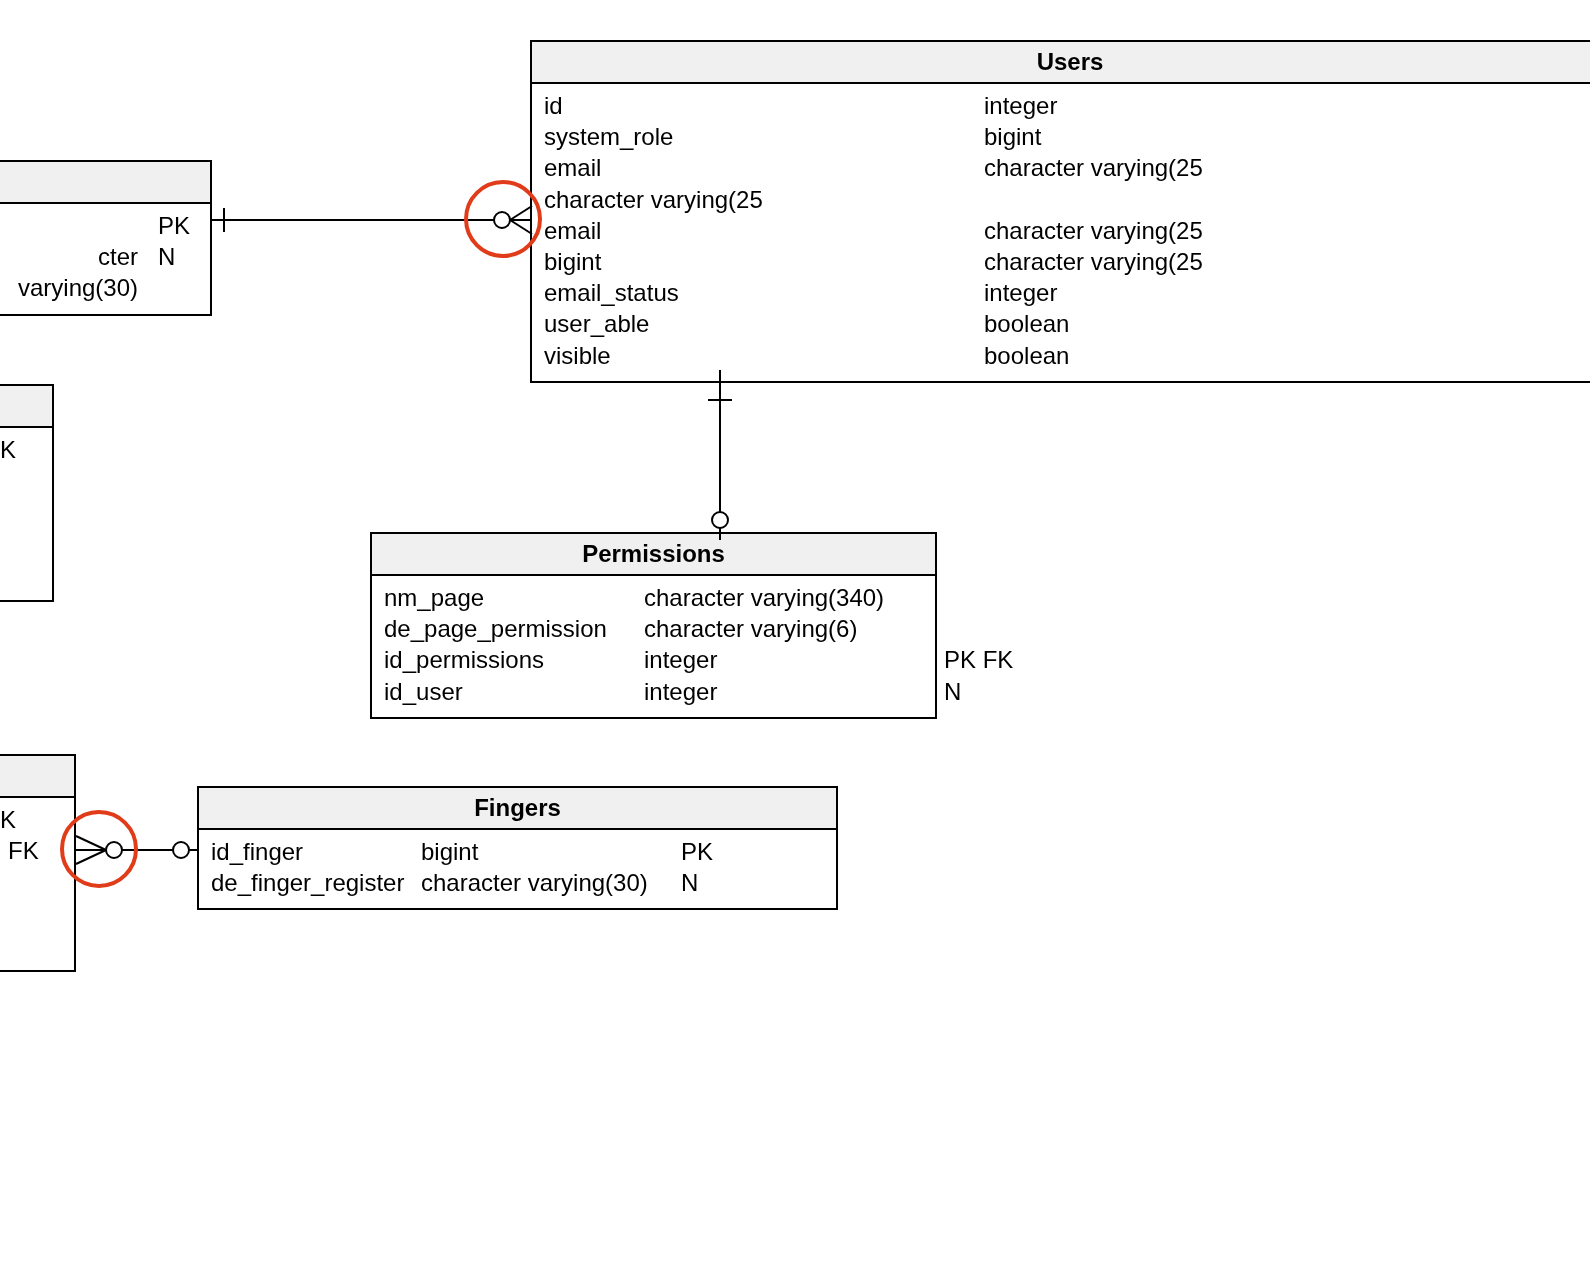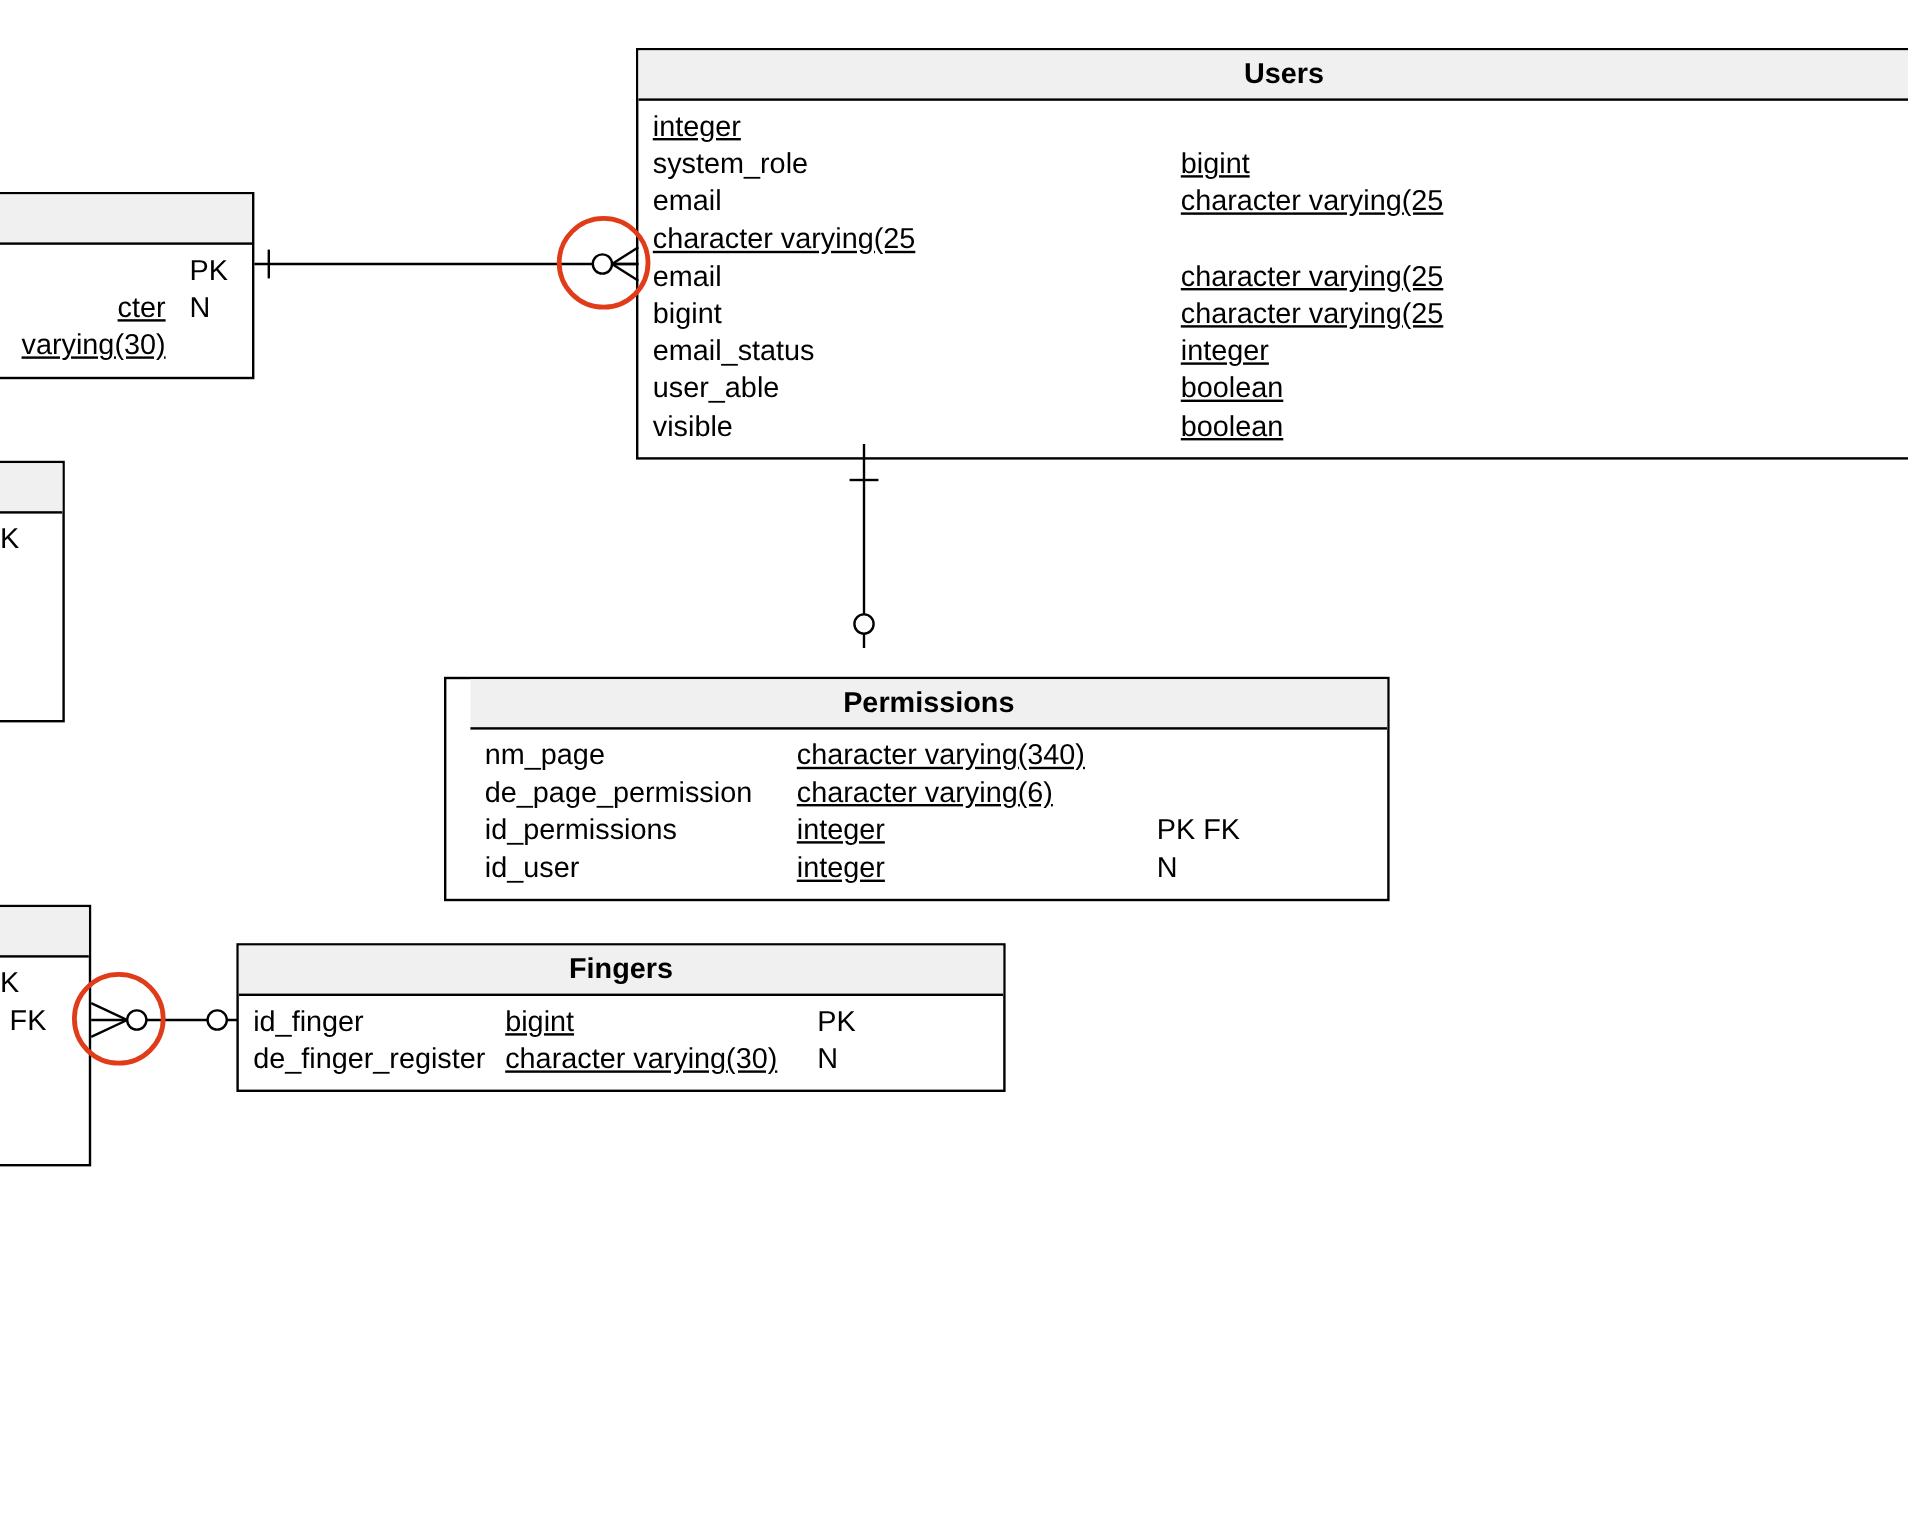--- a/index.html
+++ b/index.html
@@ -24,21 +24,21 @@
       font-weight: bold;
       font-size: 24px;
     }
     .entity-body {
       padding: 6px 12px 10px 12px;
       font-size: 24px;
       line-height: 1.3;
     }
     .row { display: flex; }
     .col-name { flex: 0 0 auto; padding-right: 20px; }
-    .col-type { flex: 0 0 auto; padding-right: 20px; text-decoration: underline; }
+    .col-type { flex: 0 0 auto; padding-right: 20px; }
     .col-key  { flex: 0 0 auto; }
     .circle-annot {
       position: absolute;
       border: 4px solid #e03c1a;
       border-radius: 50%;
       width: 78px;
       height: 78px;
       background: transparent;
       pointer-events: none;
     }
@@ -48,20 +48,21 @@
       pointer-events: none;
     }
   </style>
 </head>
 <body>
 
 <div class="entity" style="left:530px; top:40px; width:1080px;">
   <div class="entity-header">Users</div>
   <div class="entity-body">
     <div class="row">
+        <div class="col-name" style="width:440px">id</div>
         <div class="col-type">integer</div>
       </div>
     <div class="row">
         <div class="col-name" style="width:440px">system_role</div>
         <div class="col-type">bigint</div>
       </div>
     <div class="row">
         <div class="col-name" style="width:440px">email</div>
         <div class="col-type">character varying(25</div>
       </div>
@@ -84,21 +85,21 @@
         <div class="col-name" style="width:440px">user_able</div>
         <div class="col-type">boolean</div>
       </div>
     <div class="row">
         <div class="col-name" style="width:440px">visible</div>
         <div class="col-type">boolean</div>
       </div>
   </div>
 </div>
 
-<div class="entity" style="left:370px; top:564px; width:788px;padding-left:20px;">
+<div class="entity" style="left:370px; top:532px; width:567px;">
   <div class="entity-header">Permissions</div>
   <div class="entity-body">
     <div class="row">
         <div class="col-name" style="width:260px">nm_page</div>
         <div class="col-type" style="width:300px">character varying(340)</div>
         <div class="col-key"></div>
       </div>
     <div class="row">
         <div class="col-name" style="width:260px">de_page_permission</div>
         <div class="col-type" style="width:300px">character varying(6)</div>

